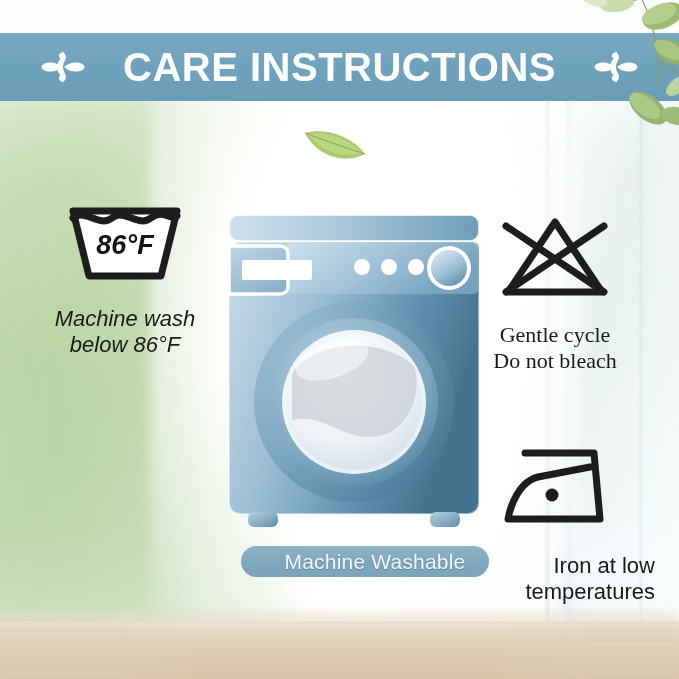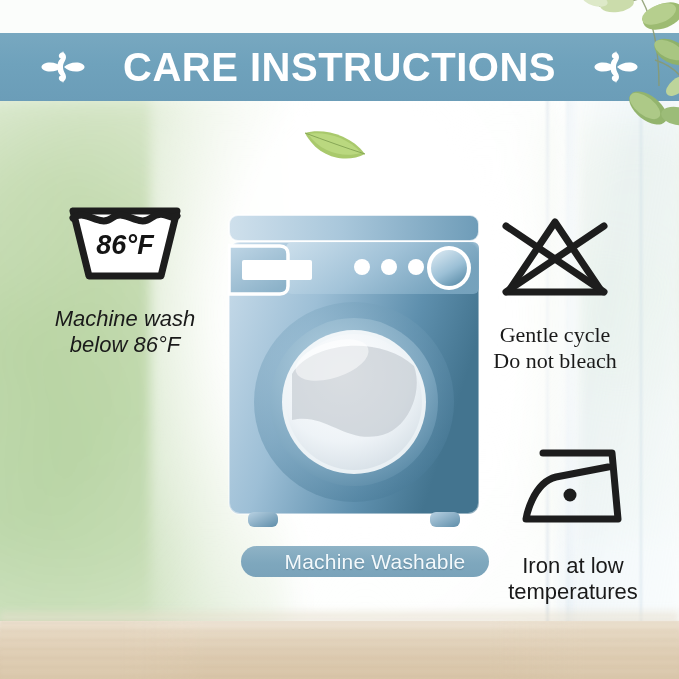--- a/index.html
+++ b/index.html
@@ -88,21 +88,21 @@
 
   
   .cell{position:absolute;text-align:center;width:200px;}
   .cell .sym{display:block;margin:0 auto;}
   .cell .cap{
     color:#1a1a1a;font-size:22px;line-height:26px;margin-top:20px;white-space:pre-line;
   }
   #cell-wash{left:25px;top:196px;font-style:italic;}
   #cell-bleach{left:455px;top:212px;font-family:Liberation Serif, serif;}
   #cell-dry{left:25px;top:443px;}
-  #cell-iron{left:473px;top:443px;}
+  #cell-iron{left:455px;top:443px;text-align:right;}
 
   
   .machine{position:absolute;left:228px;top:214px;width:252px;height:316px;}
 
   .pill{
     position:absolute;left:241px;top:546px;width:248px;height:31px;
     border-radius:16px;
     background:linear-gradient(180deg,#8fb3c6 0%, #7ea7bd 55%, #7aa3ba 100%);
     display:flex;align-items:center;justify-content:center;
   }

